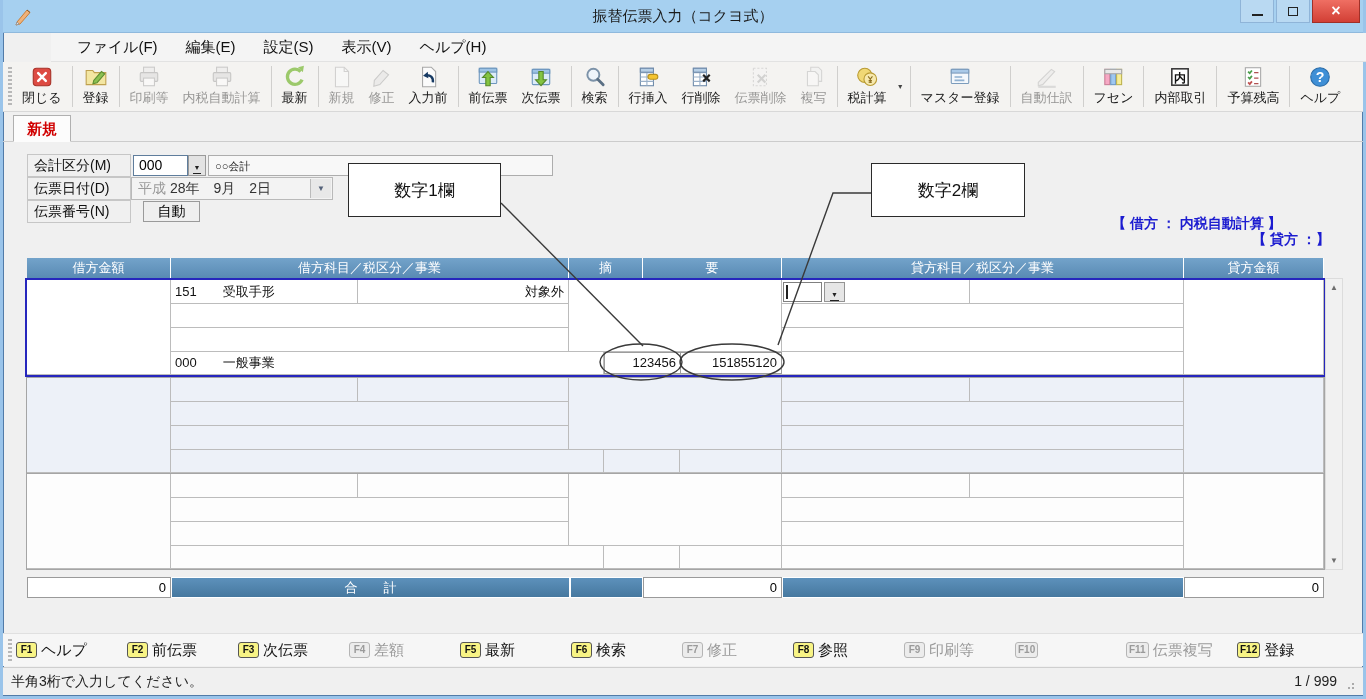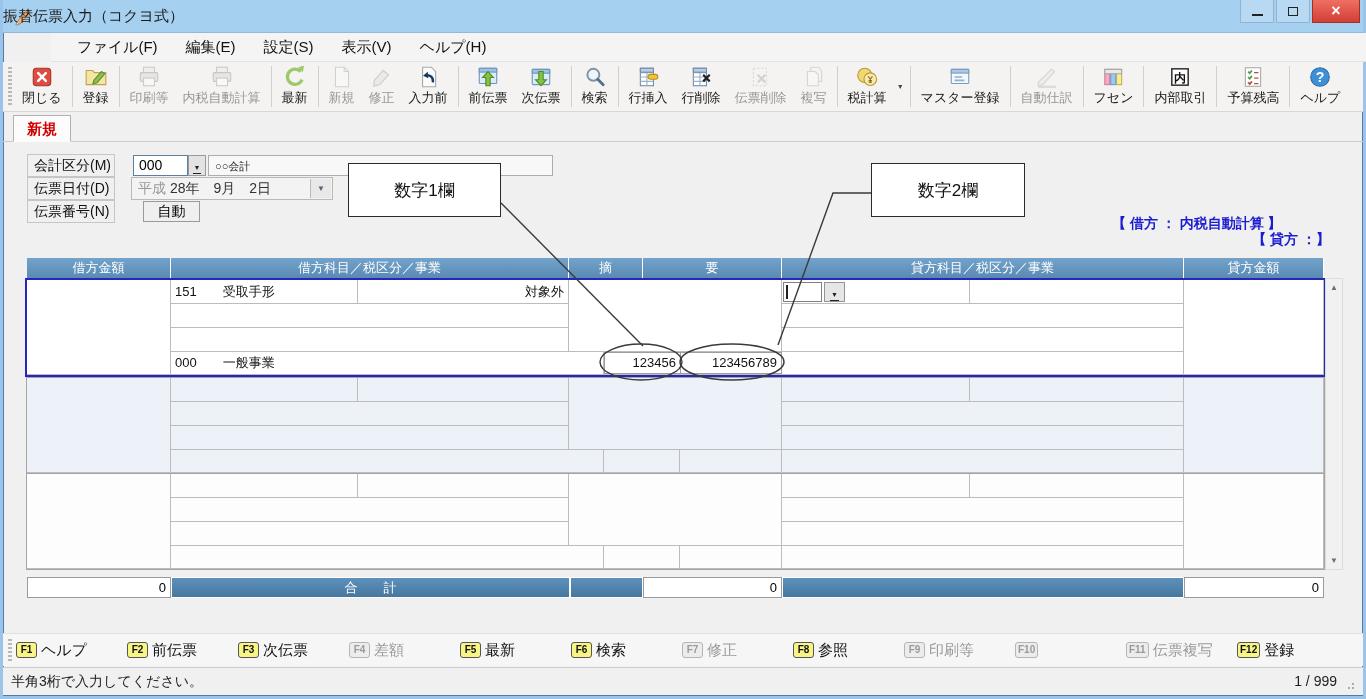--- a/index.html
+++ b/index.html
@@ -3,21 +3,21 @@
 <meta charset="utf-8">
 <style>
   * { margin:0; padding:0; box-sizing:border-box; }
   html,body { width:1366px; height:699px; overflow:hidden; font-family:"Liberation Sans","DejaVu Sans",sans-serif; }
   .window { position:relative; width:1366px; height:699px; background:#f0f0f0;
             border:3px solid #9ac4ea; border-top:none; box-shadow:0 0 0 1px #527ba8 inset; }
   
   .titlebar { position:absolute; left:0; top:0; width:100%; height:33px; background:#a6d0f0;
               border-bottom:1px solid #8fb9dd; }
   .app-icon { position:absolute; left:10px; top:6px; width:20px; height:20px; }
-  .title { position:absolute; left:0; right:0; top:7px; text-align:left; font-size:15px; color:#1b1b1b;font-family:Liberation Mono, monospace; }
+  .title { position:absolute; left:0; right:0; top:7px; text-align:center; font-size:15px; color:#1b1b1b;font-family:Liberation Mono, monospace; }
   .win-controls { position:absolute; right:3px; top:0; display:flex; }
   .wbtn { width:34px; height:23px; display:flex; align-items:center; justify-content:center;
           background:#b9d9f2; border:1px solid #8fb4d8; border-top:none; margin-left:2px; }
   .wbtn.close { width:48px; background:linear-gradient(#ef6f63,#d23f35); border-color:#a03028;
                 color:#fff; font-size:16px; font-weight:bold; }
   .glyph-min { width:11px; height:2px; background:#222; margin-top:8px; }
   .glyph-max { width:10px; height:9px; border:1px solid #222; }
   
   .menubar { position:absolute; left:0; top:33px; width:100%; height:29px; background:#f4f4f4;
              border-bottom:1px solid #e2e2e2; display:flex; align-items:center; padding-left:12px;margin-left:48px; }
@@ -34,21 +34,21 @@
   .tlabel { font-size:13px; color:#1a1a1a; white-space:nowrap; line-height:18px; }
   .tbtn.disabled { filter:grayscale(1) opacity(.45); }
   .tbtn-dd { width:13px; display:flex; align-items:center; justify-content:center; font-size:7px; color:#444; }
   .tsep { width:1px; background:#d0cfcd; margin:4px 3px; }
   
   .tabline { position:absolute; left:0; top:141px; width:100%; height:1px; background:#cccccc; }
   .tab { position:absolute; left:10px; top:115px; width:58px; height:27px; background:#fcfcfc;
          border:1px solid #b0b0b0; border-bottom:1px solid #fcfcfc; text-align:center;
          font-size:15px; font-weight:bold; color:#d00000; line-height:25px; }
   
-  .flabel { position:absolute; left:24px; width:88px; height:23px; border:1px solid #c6c6c6;
+  .flabel { position:absolute; left:24px; width:104px; height:23px; border:1px solid #c6c6c6;
             font-size:14px; color:#111; line-height:21px; padding-left:6px; }
   .finput { position:absolute; background:#fff; border:1px solid #5f7d9c; font-size:14px; line-height:19px; }
   .ffield { position:absolute; background:#f8f8f8; border:1px solid #adadad; font-size:11px; line-height:21px; padding-left:6px; color:#222; }
   .combo-btn { position:absolute; background:#e3e3e3; border:1px solid #9a9a9a; text-align:center; }
   .combo-glyph { display:inline-block; font-size:7px; line-height:10px; color:#222; border-bottom:1px solid #222; padding:0 1px; margin-top:3px; }
   .datebox { position:absolute; left:128px; top:177px; width:202px; height:23px; border:1px solid #b9b9b9;
              font-size:14px; line-height:21px; padding-left:6px; background:#f3f3f3; }
   .era { color:#9a9a9a; } .dateval { color:#333; }
   .date-dd { position:absolute; right:1px; top:1px; width:21px; height:19px; background:#e8e8e8;
              border-left:1px solid #bbb; text-align:center; font-size:8px; line-height:19px; color:#55627a; }
@@ -457,21 +457,21 @@
       <div class="gcell" style="left: 755px; width: 402px; top: 24px; height: 24px;"></div>
       <div class="gcell" style="left: 755px; width: 402px; top: 48px; height: 24px;"></div>
       <div class="gcell" style="left: 755px; width: 402px; top: 72px; height: 23px;"></div>
       <div class="gcell" style="left: 1157px; width: 140px; top: 0px; height: 95px;"></div>
     </div>
 
   <div class="entry-text" style="left:172px;top:281px"><span>151</span>　　<span>受取手形</span></div>
   <div class="entry-text" style="left:355px;top:281px;width:206px;text-align:right">対象外</div>
   <div class="entry-text" style="left:172px;top:352px"><span>000</span>　　<span>一般事業</span></div>
   <div class="numfield" style="left:601px;top:352px;width:77px;height:22px">123456</div>
-  <div class="numfield" style="left:677px;top:352px;width:102px;height:22px">123456789</div>
+  <div class="numfield" style="left:677px;top:352px;width:102px;height:22px">151855120</div>
   <div class="mini-input">
       <span class="caret"></span>
     </div>
   <div class="cell-combo"><span class="combo-glyph">▼</span></div>
 
   <div class="tcell white" style="left:24px;width:144px">0</div>
   <div class="tcell blue" style="left:168px;width:399px">合　　計</div>
   <div class="tcell blue" style="left:567px;width:73px"></div>
   <div class="tcell white" style="left:640px;width:139px">0</div>
   <div class="tcell blue" style="left:779px;width:402px"></div>

